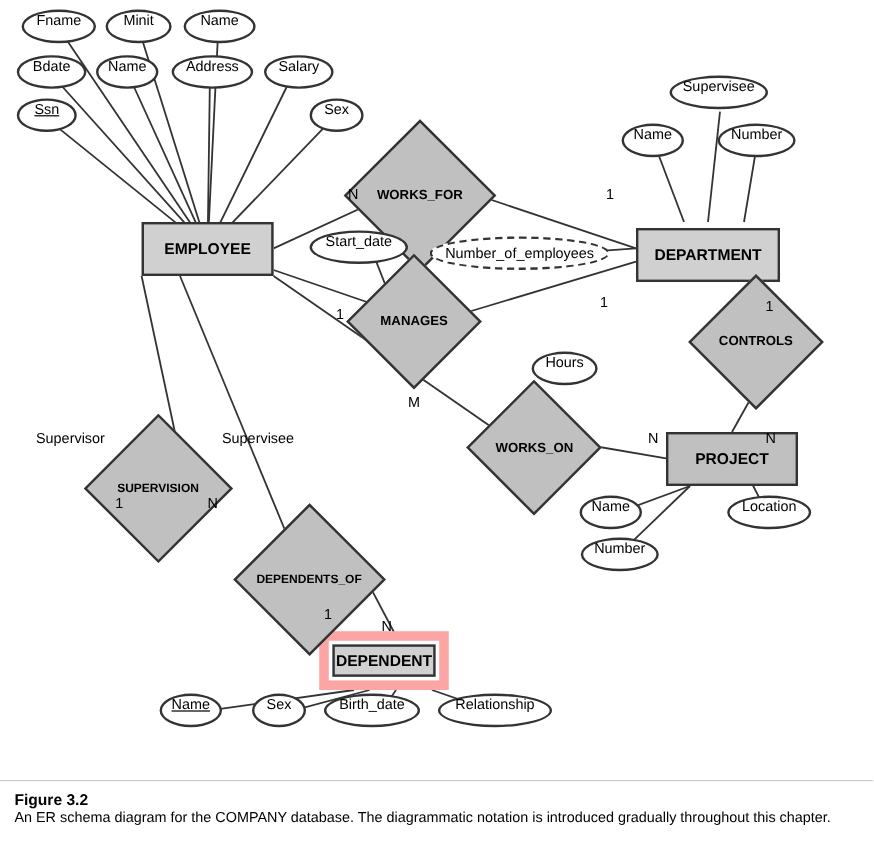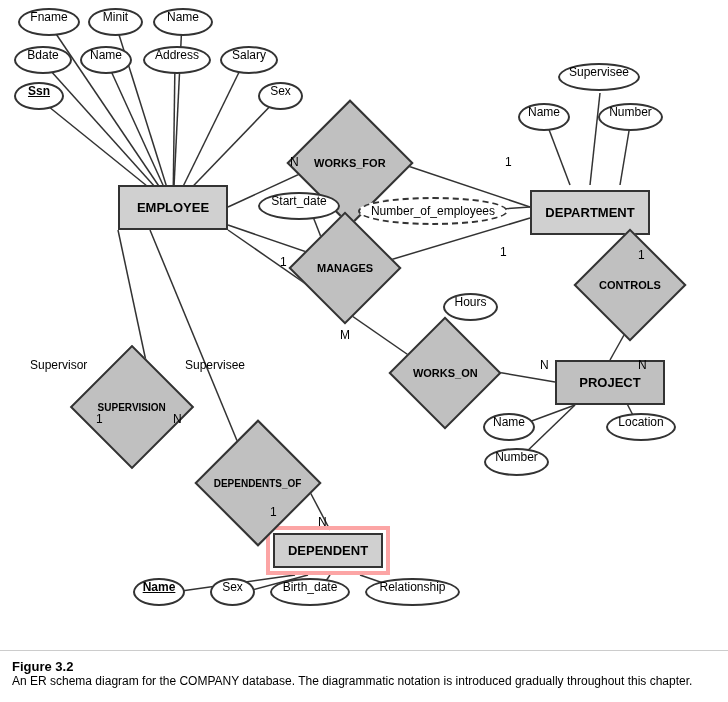--- a/index.html
+++ b/index.html
@@ -46,21 +46,20 @@
     .attribute-dashed {
       position: absolute;
       background: #fff;
       border: 2px dashed #333;
       border-radius: 50%;
       display: flex; align-items: center; justify-content: center;
       font-size: 12px;
     }
     .attribute-underline span {
       text-decoration: underline;
-      font-weight: bold;
     }
 
     .label {
       position: absolute;
       font-size: 12px;
       background: transparent;
     }
 
     svg.lines {
       position: absolute;
@@ -149,21 +148,21 @@
   </div>
 
   <div class="entity" style="left:530px; top:190px; width:120px; height:45px;">
     <span>DEPARTMENT</span>
   </div>
 
   <div class="entity" style="left:555px; top:360px; width:110px; height:45px; background:#c0c0c0;">
     <span>PROJECT</span>
   </div>
 
-  <div style="position:absolute; left:266px; top:526px; width:124px; height:49px; border: 4px solid #fca5a5; display:flex; align-items:center; justify-content:center; font-weight:bold;">
+  <div style="position:absolute; left:266px; top:526px; width:108px; height:49px; border: 8px solid #fca5a5; display:flex; align-items:center; justify-content:center; font-weight:bold;">
     <div style="position:absolute; top:3px; left:3px; right:3px; bottom:3px; border:2px solid #333; background:#d0d0d0; display:flex; align-items:center; justify-content:center;">
       <span>DEPENDENT</span>
     </div>
   </div>
 
   <div class="relationship diamond" style="left:305px; top:118px; width:90px; height:90px;">
     <span class="diamond-label" style="font-size:11px;">WORKS_FOR</span>
   </div>
 
   <div class="relationship diamond" style="left:305px; top:228px; width:80px; height:80px;">

